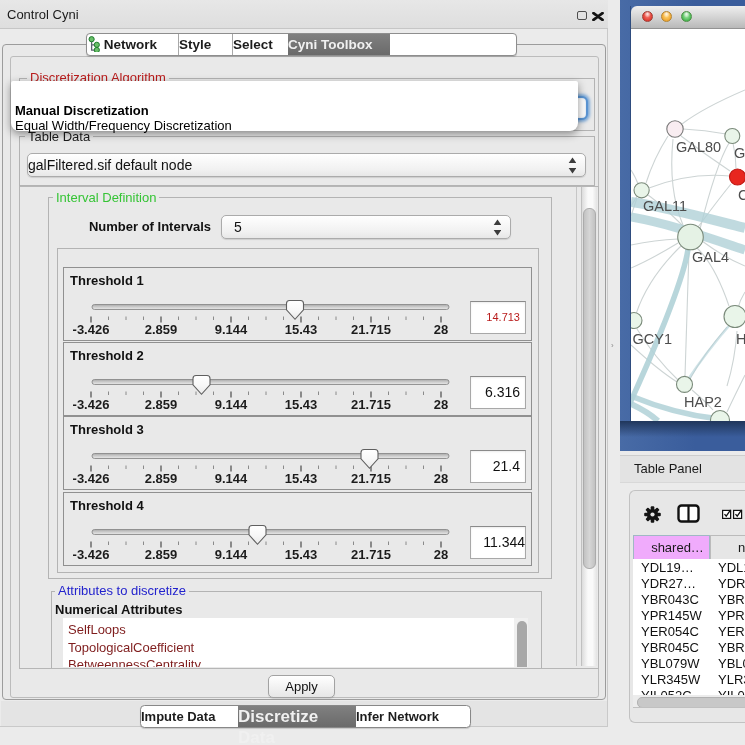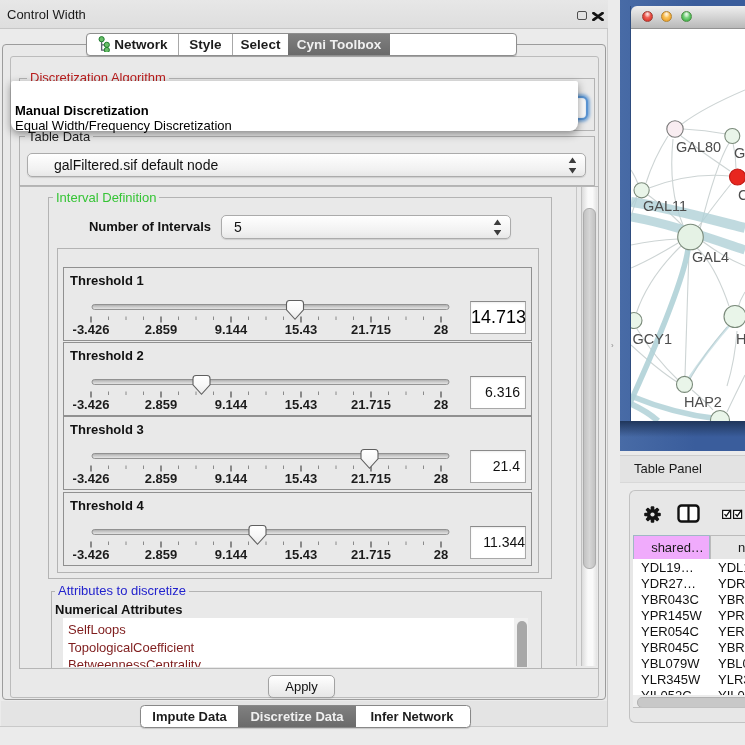--- a/index.html
+++ b/index.html
@@ -1,39 +1,39 @@
 <!DOCTYPE html>
 <html><head><meta charset="utf-8"><style>
 html,body{margin:0;padding:0;}
 #app{position:relative;width:745px;height:745px;background:#ebebeb;font-family:"Liberation Sans",sans-serif;overflow:hidden;}
 .ab{position:absolute;}
 .grp{position:absolute;border:1px solid #b3b3b3;}
 .gtitle{position:absolute;font-size:13px;background:#e9e9e9;padding:0 3px;line-height:13px;}
 .combo{position:absolute;border:1px solid #ababab;border-radius:5px;background:linear-gradient(#ffffff,#f1f1f1 70%,#e7e7e7);box-shadow:0 1px 1px rgba(0,0,0,0.12);font-size:14px;color:#111;}
 .carr{position:absolute;right:9px;width:8px;color:#4a4a4a;}
-.tseg{height:21px;line-height:21px;font-size:13.5px;font-weight:bold;color:#1c1c1c;text-align:center;}
+.tseg{height:21px;line-height:21px;font-size:13.5px;font-weight:bold;color:#1c1c1c;}
 </style></head><body>
 <div id="app">
 <svg width="0" height="0" style="position:absolute">
       <defs>
 <linearGradient id="grv" x1="0" y1="0" x2="0" y2="1">
           <stop offset="0" stop-color="#a9a9a9"></stop>
           <stop offset="0.5" stop-color="#cdcdcd"></stop>
           <stop offset="1" stop-color="#e9e9e9"></stop>
         </linearGradient>
 <linearGradient id="thm" x1="0" y1="0" x2="0" y2="1">
           <stop offset="0" stop-color="#ffffff"></stop>
           <stop offset="0.55" stop-color="#f7f7f7"></stop>
           <stop offset="1" stop-color="#e9e9e9"></stop>
         </linearGradient>
 </defs>
     </svg>
 <div class="ab" style="left:0;top:0;width:607px;height:726px;border-right:1px solid #c9c9c9;border-bottom:1px solid #c9c9c9;background:#ebebeb"></div>
 <div class="ab" style="left:0;top:0;width:608px;height:28px;background:linear-gradient(#e7e7e7,#dedede);border-bottom:1px solid #c6c6c6"></div>
-<div class="ab" style="left:7px;top:0;height:28px;line-height:29px;font-size:13px;color:#1a1a1a">Control Width</div>
+<div class="ab" style="left:7px;top:0;height:28px;line-height:29px;font-size:13px;color:#1a1a1a">Control Cyni</div>
 <div class="ab" style="left:577px;top:10.5px;width:9.5px;height:9.5px;border:1.8px solid #4e4e4e;border-radius:2px;box-sizing:border-box"></div>
 <svg class="ab" style="left:592px;top:11.5px" width="12" height="9">
       <path d="M1.5,1.2 L10.5,7.8 M10.5,1.2 L1.5,7.8" stroke="#141414" stroke-width="2.8" stroke-linecap="round"></path>
     </svg>
 <div class="ab" style="left:86px;top:33px;width:429px;height:21px;background:#fff;border:1px solid #8e8e8e;border-radius:4px;display:flex;box-shadow:0 1px 1px rgba(0,0,0,0.15);z-index:10">
       <div class="tseg" style="width:91px;border-radius:3px 0 0 3px"><svg width="13" height="17" style="vertical-align:-3px">
           <path d="M4.6,5 V15.8 M4.6,9.8 H9.6 M4.6,15.2 H9.6" stroke="#5c6170" stroke-width="1.3" fill="none"></path>
           <circle cx="4.6" cy="4.2" r="2.6" fill="#6abf69" stroke="#1e7b2e" stroke-width="1"></circle>
           <circle cx="9.8" cy="9.8" r="2.6" fill="#6abf69" stroke="#1e7b2e" stroke-width="1"></circle>
           <circle cx="9.8" cy="15" r="2.6" fill="#6abf69" stroke="#1e7b2e" stroke-width="1"></circle>
@@ -42,21 +42,21 @@
       <div class="tseg" style="width:55px;border-left:1px solid #a8a8a8">Select</div>
       <div class="tseg" style="width:102px;background:linear-gradient(#808080,#6a6a6a);color:#f0f0f0">Cyni Toolbox</div>
     </div>
 <div class="ab" style="left:2px;top:44px;width:602px;height:654px;border:1px solid #9c9c9c;border-radius:4px;background:#e9e9e9"></div>
 <div class="ab" style="left:10px;top:56px;width:587px;height:640px;border:1px solid #bcbcbc;border-radius:3px;background:#e9e9e9"></div>
 <div class="grp" style="left:19px;top:78px;width:574px;height:51px"></div>
 <div class="gtitle" style="left:27px;top:71px;color:#b91c1c">Discretization Algorithm</div>
 <div class="ab" style="left:540px;top:96px;width:44px;height:20px;border-radius:6px;background:#fcfcfc;border:2.5px solid #5a94d2;box-shadow:0 0 3px 2px rgba(90,148,210,0.75),inset 0 0 2px rgba(90,148,210,0.4)"></div>
 <div class="grp" style="left:19px;top:136px;width:574px;height:48px"></div>
 <div class="gtitle" style="left:25px;top:130px;color:#1c1c1c">Table Data</div>
-<div class="combo" style="left:27px;top:153px;width:557px;height:22px;line-height:22px"><span style="margin-left:26px">galFiltered.sif default node</span><svg class="carr" style="top:3px" width="9" height="17">
+<div class="combo" style="left:27px;top:153px;width:557px;height:22px;line-height:22px"><span style="margin-left:0">galFiltered.sif default node</span><svg class="carr" style="top:3px" width="9" height="17">
         <path d="M4.5,0.5 L8.3,6 H0.7 Z" fill="#3c3c3c"></path>
         <path d="M4.5,16.5 L8.3,11 H0.7 Z" fill="#3c3c3c"></path>
       </svg></div>
 <div class="ab" style="left:19px;top:186px;width:578px;height:481px;border:1px solid #b6b6b6;background:#e9e9e9"></div>
 <div class="ab" style="left:581px;top:187px;width:15px;height:479px;background:linear-gradient(90deg,#dcdcdc,#fafafa 40%,#fafafa 70%,#e3e3e3);border-left:1px solid #c0c0c0"></div>
 <div class="ab" style="left:583px;top:208px;width:11px;height:359px;background:linear-gradient(90deg,#c2c2c2,#d6d6d6 50%,#c2c2c2);border:1px solid #ababab;border-radius:6px"></div>
 <div class="ab" style="left:576px;top:187px;width:1px;height:479px;background:#c6c6c6"></div>
 <div class="grp" style="left:48px;top:197px;width:502px;height:380px"></div>
 <div class="gtitle" style="left:53px;top:191px;color:#35c435">Interval Definition</div>
 <div class="ab" style="left:60px;top:219px;width:151px;text-align:right;font-size:13px;font-weight:bold;color:#111">Number of Intervals</div>
@@ -94,21 +94,21 @@
         <line x1="356.0" y1="19.5" x2="356.0" y2="25.5" stroke="#4a4a4a" stroke-width="1.2"></line>
         <text x="6" y="36.5" font-size="13" font-weight="bold" fill="#1c1c1c" text-anchor="middle">-3.426</text>
         <text x="76" y="36.5" font-size="13" font-weight="bold" fill="#1c1c1c" text-anchor="middle">2.859</text>
         <text x="146" y="36.5" font-size="13" font-weight="bold" fill="#1c1c1c" text-anchor="middle">9.144</text>
         <text x="216" y="36.5" font-size="13" font-weight="bold" fill="#1c1c1c" text-anchor="middle">15.43</text>
         <text x="286" y="36.5" font-size="13" font-weight="bold" fill="#1c1c1c" text-anchor="middle">21.715</text>
         <text x="356" y="36.5" font-size="13" font-weight="bold" fill="#1c1c1c" text-anchor="middle">28</text>
         <path d="M 201.5,6.5 q0,-3 3,-3 h11 q3,0 3,3 v6.4 l-8.5,9.4 l-8.5,-9.4 z" fill="url(#thm)" stroke="#5f5f5f" stroke-width="1.1"></path>
       </svg>
     </div>
-<div class="ab" style="left:470px;top:301px;width:54px;height:31px;background:#fff;border:1px solid #a8a8a8;border-top-color:#8a8a8a;box-shadow:inset 0 1px 2px rgba(0,0,0,0.08);font-size:18px;color:#000000;text-align:right;line-height:31px"><span style="margin-right:5px">14.713</span></div>
+<div class="ab" style="left:470px;top:301px;width:54px;height:31px;background:#fff;border:1px solid #a8a8a8;border-top-color:#8a8a8a;box-shadow:inset 0 1px 2px rgba(0,0,0,0.08);font-size:11px;color:#b91c1c;text-align:right;line-height:31px"><span style="margin-right:5px">14.713</span></div>
 <div class="ab" style="left:63px;top:342px;width:467px;height:72px;border:1px solid #909090;background:#e9e9e9"></div>
 <div class="ab" style="left:70px;top:348px;font-size:13px;font-weight:bold;color:#111">Threshold 2</div>
 <div class="ab" style="left:85px;top:372px;width:380px;height:42px">
       <svg width="380" height="42" style="position:absolute;left:0;top:0;overflow:visible">
         <defs></defs>
         <rect x="7" y="7.5" width="357" height="5" rx="2.5" fill="url(#grv)" stroke="#8a8a8a" stroke-width="0.9"></rect>
         <line x1="6.0" y1="19.5" x2="6.0" y2="25.5" stroke="#4a4a4a" stroke-width="1.2"></line>
         <line x1="23.5" y1="19.5" x2="23.5" y2="23" stroke="#8a8a8a" stroke-width="1"></line>
         <line x1="41.0" y1="19.5" x2="41.0" y2="23" stroke="#8a8a8a" stroke-width="1"></line>
         <line x1="58.5" y1="19.5" x2="58.5" y2="23" stroke="#8a8a8a" stroke-width="1"></line>
@@ -218,21 +218,21 @@
 <div class="ab" style="left:55px;top:602px;font-size:13px;font-weight:bold;color:#111">Numerical Attributes</div>
 <div class="ab" style="left:63px;top:618px;width:465px;height:49px;background:#fff;overflow:hidden">
       <div style="margin:3px 0 0 5px;font-size:13px;color:#7f1d1d;line-height:17.5px">SelfLoops<br>TopologicalCoefficient<br>BetweennessCentrality</div>
     </div>
 <div class="ab" style="left:514px;top:618px;width:14px;height:49px;background:#f0f0f0"></div>
 <div class="ab" style="left:517px;top:621px;width:10px;height:46px;background:#a8a8a8;border-radius:5px 5px 0 0"></div>
 <div class="ab" style="left:268px;top:675px;width:65px;height:21px;border:1px solid #a2a2a2;border-radius:5px;background:linear-gradient(#ffffff,#f0f0f0 60%,#e6e6e6);text-align:center;line-height:21px;font-size:13px;color:#111;box-shadow:0 1px 1px rgba(0,0,0,0.1)">Apply</div>
 <div class="ab" style="left:1px;top:701px;width:606px;height:25px;background:#e4e4e4"></div>
     <div class="ab" style="left:140px;top:705px;width:329px;height:21px;background:#fff;border:1px solid #888;border-radius:4.5px;display:flex;box-shadow:0 1px 1px rgba(0,0,0,0.15)">
       <div class="tseg" style="width:97px;font-size:13px;border-radius:3px 0 0 3px">Impute Data</div>
-      <div class="tseg" style="width:118px;font-size:13px;background:linear-gradient(#808080,#6a6a6a);color:#f0f0f0">Discretize Data</div>
+      <div class="tseg" style="width:118px;font-size:17px;background:linear-gradient(#808080,#6a6a6a);color:#f0f0f0">Discretize Data</div>
       <div class="tseg" style="width:112px;font-size:13px;border-radius:0 3px 3px 0">Infer Network</div>
     </div>
 <div class="ab" style="left:611px;top:342px;width:4px;height:7px;color:#8a8a8a;font-size:8px;line-height:7px">›</div>
 <div class="ab" style="left:620px;top:0;width:125px;height:451px;background:linear-gradient(90deg,#486ba6,#3a5d9c 60%,#3a5d9c)"></div>
 <div class="ab" style="left:620px;top:421px;width:125px;height:16px;background:linear-gradient(#20365b,rgba(65,101,160,0))"></div>
 <div class="ab" style="left:629.5px;top:6px;width:1.5px;height:415px;background:#2e4c7e"></div>
 <div class="ab" style="left:631px;top:6px;width:114px;height:22px;background:linear-gradient(#efefef,#b9b9b9);border-radius:6px 0 0 0;border-bottom:1px solid #939393"></div>
 <div class="ab" style="left:642.0px;top:11px;width:11px;height:11px;border-radius:50%;background:radial-gradient(circle at 50% 22%,rgba(255,255,255,0.9),rgba(255,255,255,0) 42%),radial-gradient(circle at 50% 45%,#f87c72,#dd342a 75%);border:1px solid #9e4038;box-sizing:border-box"></div>
 <div class="ab" style="left:661.0px;top:11px;width:11px;height:11px;border-radius:50%;background:radial-gradient(circle at 50% 22%,rgba(255,255,255,0.9),rgba(255,255,255,0) 42%),radial-gradient(circle at 50% 45%,#ffd778,#efa32b 75%);border:1px solid #b28433;box-sizing:border-box"></div>
 <div class="ab" style="left:680.5px;top:11px;width:11px;height:11px;border-radius:50%;background:radial-gradient(circle at 50% 22%,rgba(255,255,255,0.9),rgba(255,255,255,0) 42%),radial-gradient(circle at 50% 45%,#a8e8a8,#3fb44a 75%);border:1px solid #508e48;box-sizing:border-box"></div>

